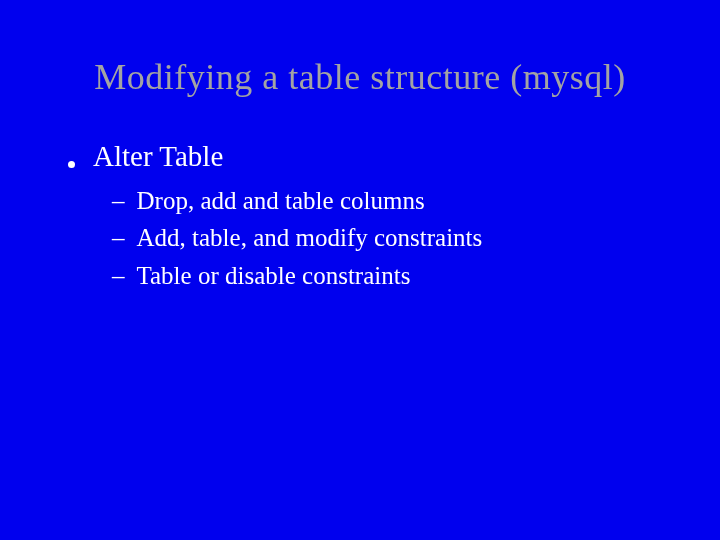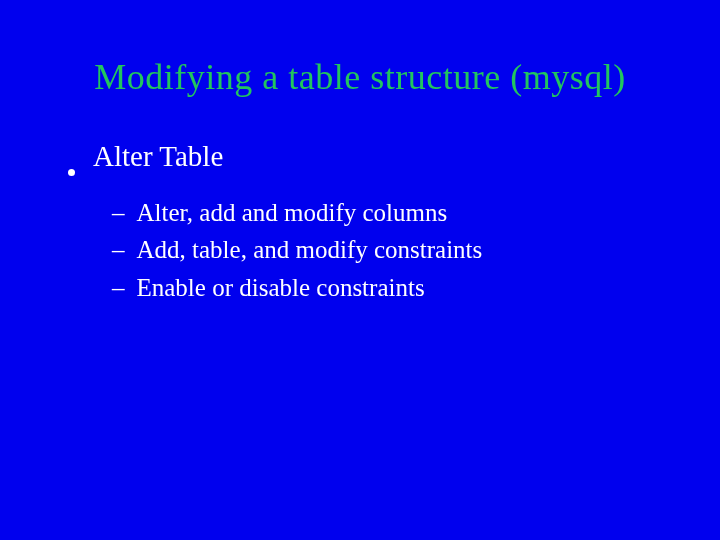--- a/index.html
+++ b/index.html
@@ -14,36 +14,36 @@
       font-family: "Times New Roman", Times, serif;
       color: #ffffff;
       overflow: hidden;
     }
     .slide {
       width: 100%;
       height: 100%;
       padding: 0;
     }
     .title {
-      color: #22c55e;
+      color: #a3a3a3;
       font-size: 36px;
       font-weight: normal;
       text-align: center;
       padding-top: 56px;
       padding-bottom: 40px;
       letter-spacing: 0.5px;
     }
     .content {
       padding-left: 68px;
       padding-right: 40px;
     }
     .bullet-item {
       display: flex;
-      align-items: flex-end;
-      margin-bottom: 20px;
+      align-items: center;
+      margin-bottom: 8px;
     }
     .bullet-marker {
       width: 7px;
       height: 7px;
       background: #ffffff;
       border-radius: 50%;
       flex-shrink: 0;
       margin-top: 16px;
       margin-right: 18px;
     }
@@ -76,25 +76,25 @@
 <div class="slide">
   <h1 class="title">Modifying a table structure (mysql)</h1>
   <div class="content">
     <div class="bullet-item">
       <span class="bullet-marker"></span>
       <span class="bullet-text">Alter Table</span>
     </div>
     <div class="sub-list">
       <div class="sub-item">
         <span class="dash-marker">–</span>
-        <span class="sub-text">Alter, add and modify columns</span>
+        <span class="sub-text">Drop, add and table columns</span>
       </div>
       <div class="sub-item">
         <span class="dash-marker">–</span>
         <span class="sub-text">Add, table, and modify constraints</span>
       </div>
       <div class="sub-item">
         <span class="dash-marker">–</span>
-        <span class="sub-text">Enable or disable constraints</span>
+        <span class="sub-text">Table or disable constraints</span>
       </div>
     </div>
   </div>
 </div>
 
 </body></html>

